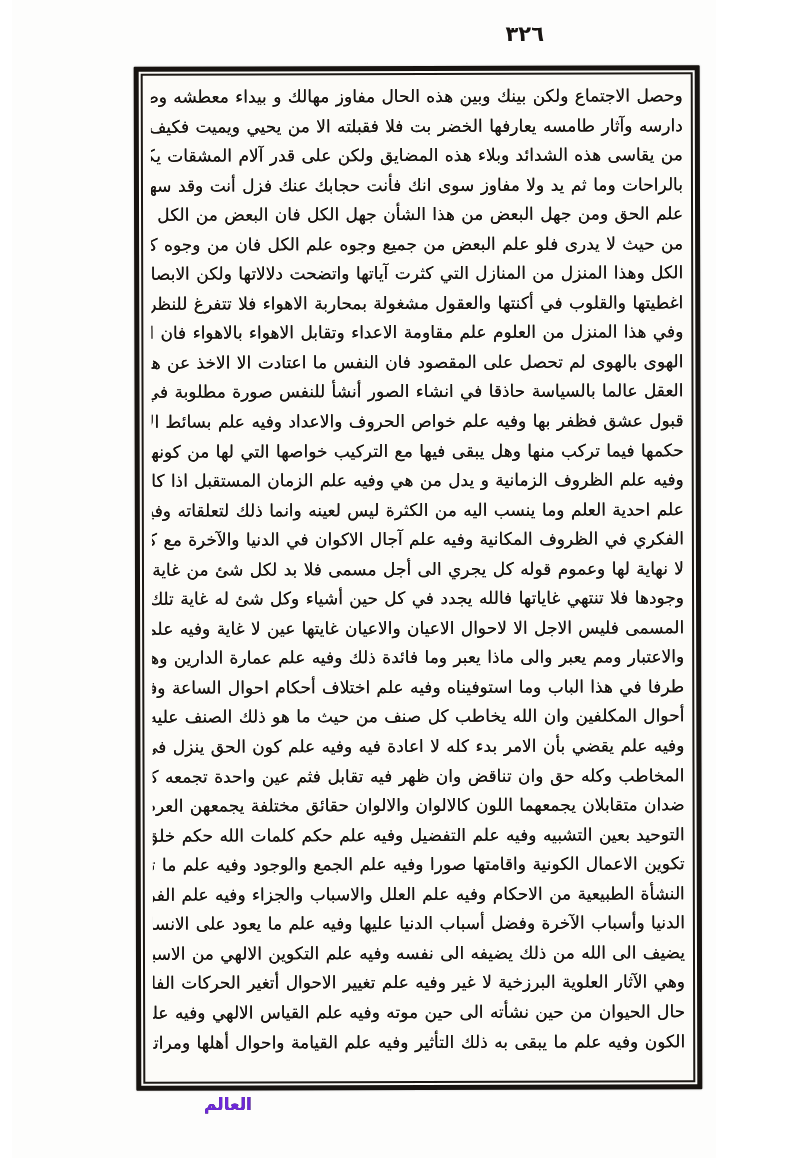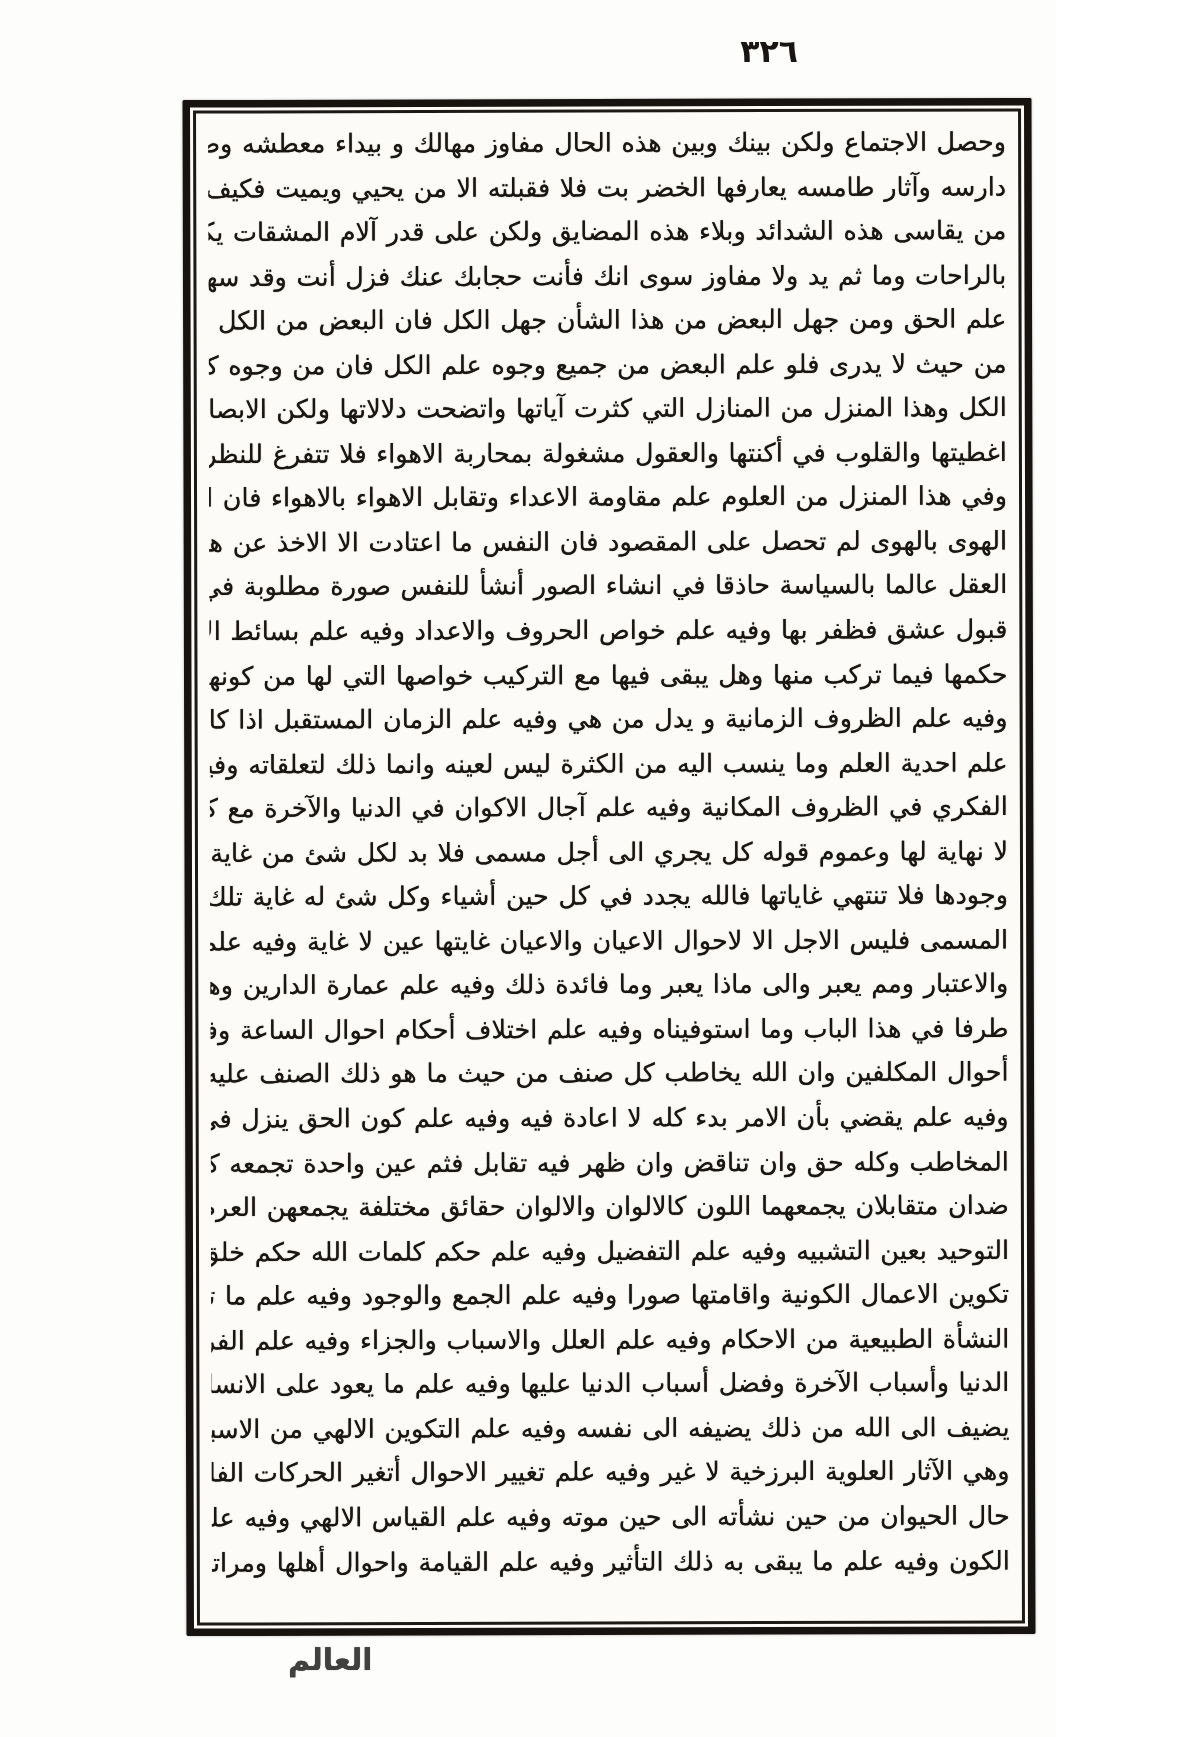--- a/index.html
+++ b/index.html
@@ -7,20 +7,21 @@
     padding: 0;
     background: #ffffff;
     font-family: "DejaVu Sans", sans-serif;
   }
   .scan-page {
     position: relative;
     width: 704px;
     height: 1158px;
     background: #fdfdfc;
     overflow: hidden;
+    margin-left: 12px;
   }
   .page-number {
     position: absolute;
     top: 22px;
     right: 172px;
     font-size: 21px;
     font-weight: bold;
     color: #181512;
     letter-spacing: 1px;
     direction: rtl;
@@ -64,23 +65,23 @@
     text-align-last: justify;
     overflow: hidden;
     white-space: nowrap;
     text-shadow: 0 0 0.6px #2a241d;
     word-spacing: 1px;
   }
   .catchword {
     position: absolute;
     left: 192px;
     top: 1094px;
-    font-size: 20px;
+    font-size: 17px;
     font-weight: bold;
-    color: #404040;
+    color: #6d28d9;
     direction: rtl;
     text-shadow: 0 0 0.5px #2a241d;
   }
 </style>
 </head>
 <body>
 
 <div class="scan-page">
 
   <div class="page-number">٣٢٦</div>

